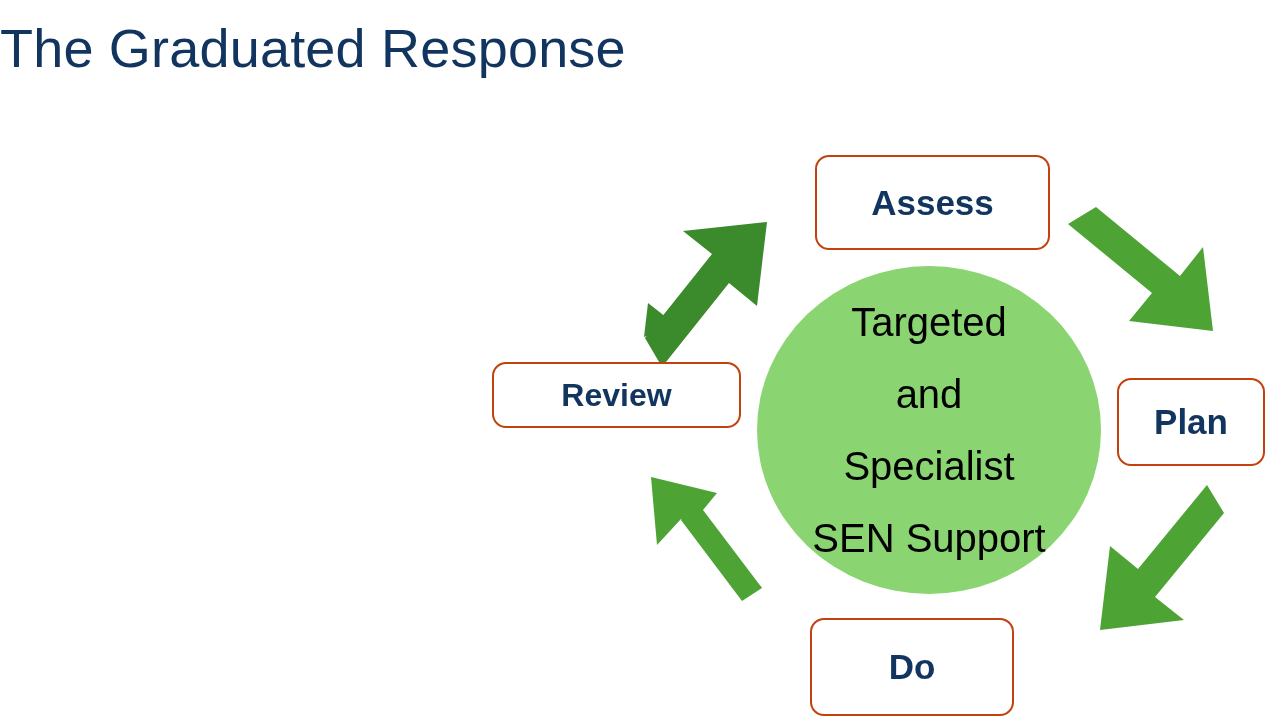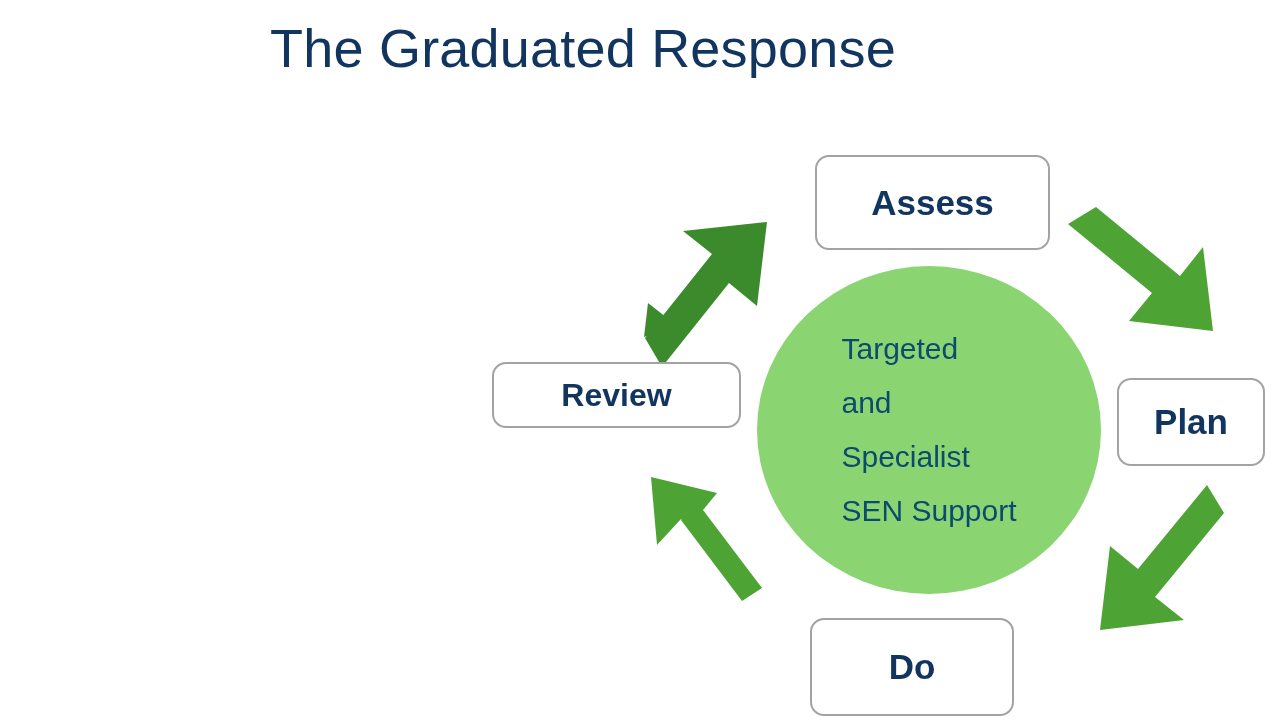--- a/index.html
+++ b/index.html
@@ -21,28 +21,26 @@
     height: 720px;
     background: #ffffff;
   }
 
   
   #slide-title {
     position: absolute;
     left: 0;
     top: 16px;
     width: 1150px;
-    text-align: center;
     font-size: 54px;
     font-weight: 400;
     letter-spacing: 0.2px;
     color: #12355f;
     line-height: 1.2;
     white-space: nowrap;
-    margin-left: 8px;
   }
 
   
   #info-panel {
     position: absolute;
     left: 47px;
     top: 113px;
     width: 413px;
     height: 549px;
     box-sizing: border-box;
@@ -69,32 +67,33 @@
     top: 266px;
     width: 344px;
     height: 328px;
     border-radius: 50%;
     background: #8ad571;
     display: flex;
     align-items: center;
     justify-content: center;
   }
   #center-circle-text {
-    font-size: 30px;
+    font-size: 40px;
     line-height: 1.8;
-    color: #0c4a6e;
+    text-align: center;
+    color: #000000;
     font-weight: 400;
     white-space: pre-line;
   }
 
   
   .stage-box {
     position: absolute;
     box-sizing: border-box;
-    border: 2px solid #a3a3a3;
+    border: 2px solid #c2410c;
     border-radius: 14px;
     background: #ffffff;
     display: flex;
     align-items: center;
     justify-content: center;
     font-weight: bold;
     color: #12355f;
   }
   #box-assess {
     left: 815px;

